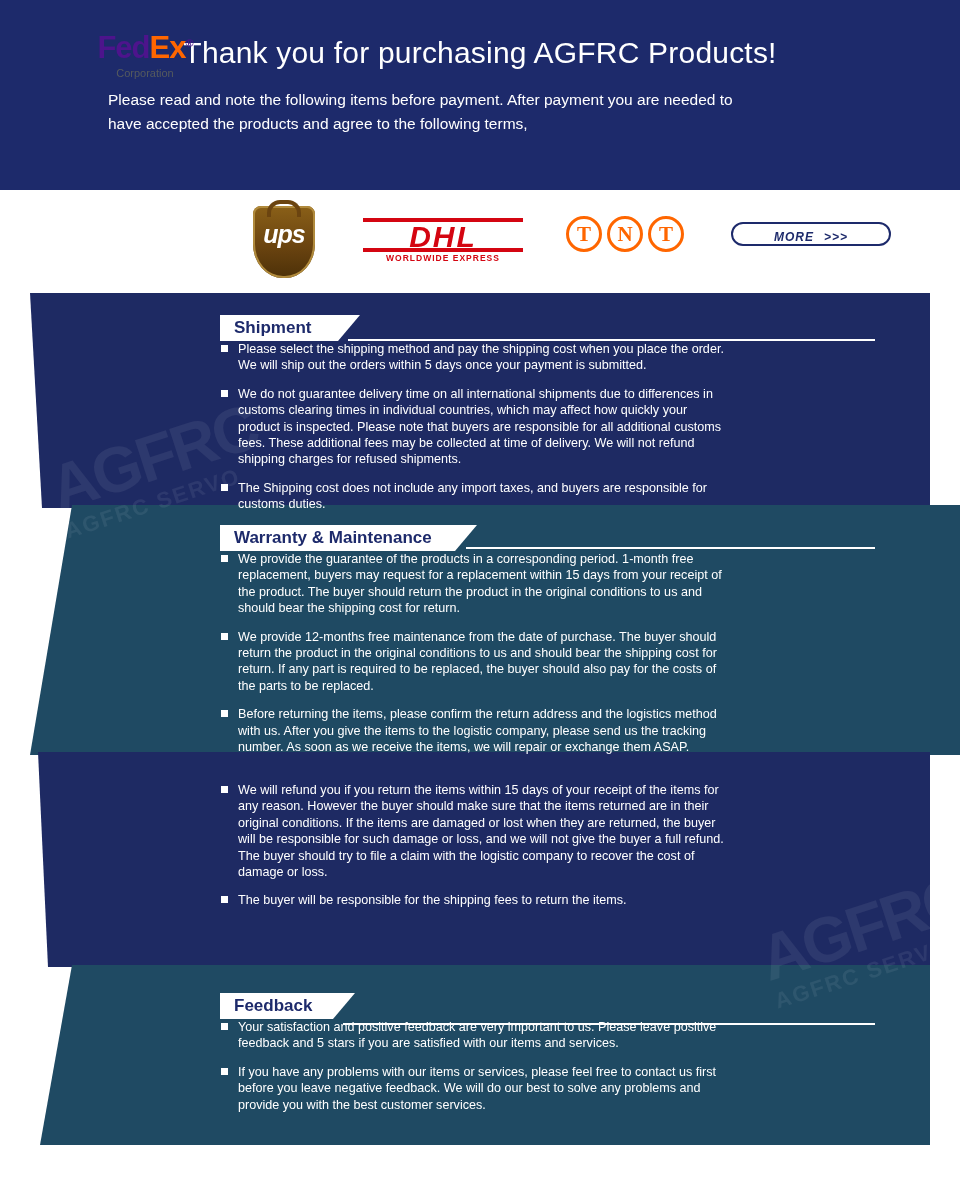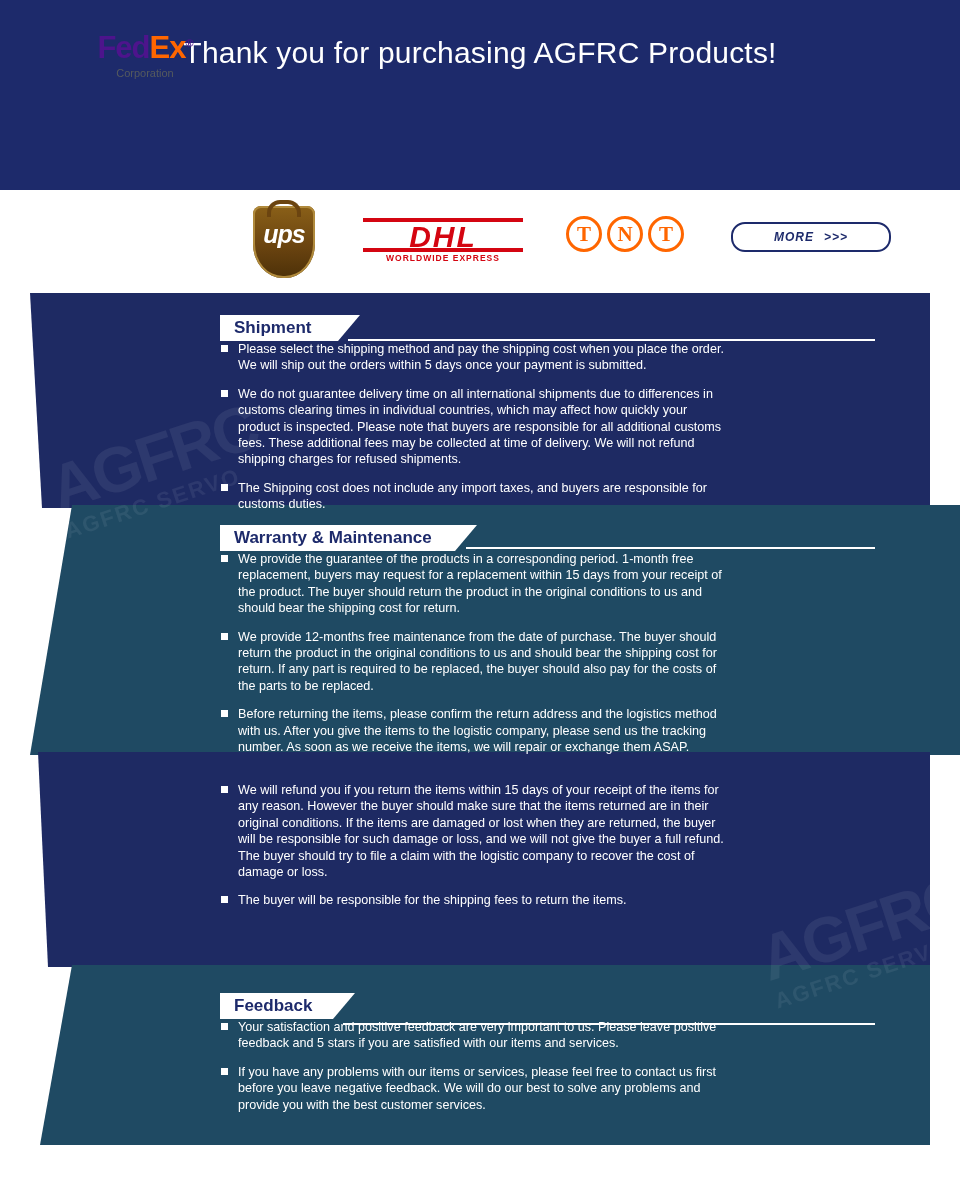--- a/index.html
+++ b/index.html
@@ -120,25 +120,25 @@
     width: 36px; height: 36px; border-radius: 50%;
     border: 3px solid #ff6600;
     color: #ff6600; font-size: 21px; font-weight: bold;
     display: flex; align-items: center; justify-content: center;
     font-family: "Liberation Serif", serif;
   }
 
   .more-btn {
     position: absolute;
     left: 731px; top: 222px;
-    width: 160px; height: 30px;
+    width: 160px; height: 24px;
     border: 2px solid #1d2a6b;
     border-radius: 14px;
     color: #1d2a6b;
-    display: flex; align-items: center; justify-content: center;
+    display: flex; align-items: flex-end; justify-content: center;
     gap: 10px;
     font-size: 12px; font-weight: bold; font-style: italic;
     letter-spacing: 1px;
     background: #ffffff;
   }
 
   
   .wm {
     position: absolute;
     color: rgba(255,255,255,0.07);
@@ -234,20 +234,21 @@
   #panel-feedback .panel-title-bg { width: 113px; }
   #panel-feedback .panel-rule { left: 123px; top: 30px; width: 532px; }
 </style>
 </head>
 <body>
 
 <div id="page">
 
   <div id="header">
     <div id="header-title">Thank you for purchasing AGFRC Products!</div>
+    <div id="header-sub">Please read and note the following items before payment. After payment you are needed to have accepted the products and agree to the following terms,</div>
   </div>
 
   <div id="couriers"></div>
 
   <div class="fedex-wrap">
     <div class="fedex-word"><span class="fedex-fed">Fed</span><span class="fedex-ex">Ex</span><span class="fedex-reg">®</span></div>
     <div class="fedex-corp">Corporation</div>
   </div>
 
   <div class="ups-wrap">

